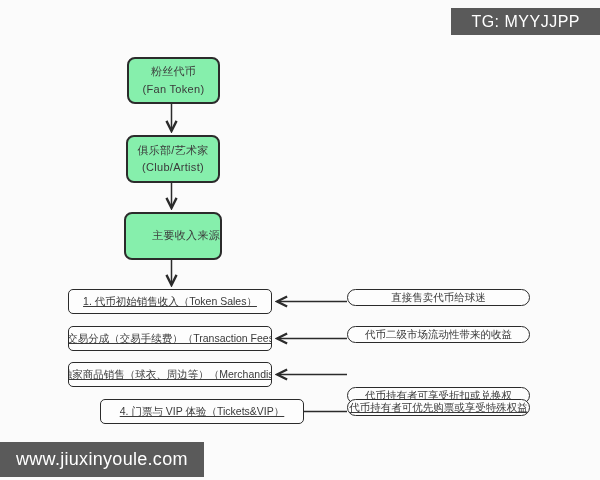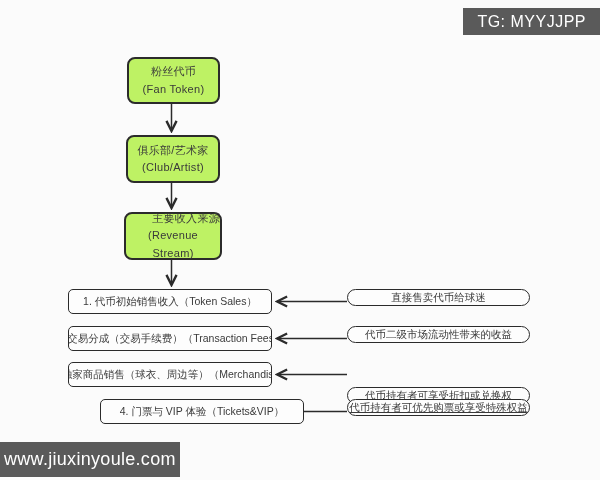--- a/index.html
+++ b/index.html
@@ -15,63 +15,64 @@
     background:var(--bg);
     overflow:hidden;
     font-family:"Liberation Sans","DejaVu Sans",sans-serif;
     color:var(--text);
   }
   .arrows{position:absolute;left:0;top:0;}
   .node{
     position:absolute;
     border:2px solid var(--line);
     border-radius:8px;
-    background:#bef264;
+    background:#86efac;
     display:flex;flex-direction:column;
     align-items:center;justify-content:center;
     text-align:center;
     font-size:11px;line-height:1.55;
     letter-spacing:.3px;
   }
   .rowbox{
     position:absolute;
     left:68px;width:204px;height:25px;
     border:1.6px solid var(--line);
     border-radius:5px;
     background:#fdfdfd;
     display:flex;align-items:center;justify-content:center;
     font-size:10.5px;white-space:nowrap;overflow:hidden;
     box-sizing:border-box;
+    text-decoration:underline;
   }
   .pill{
     position:absolute;
     left:347px;width:183px;height:17px;
     border:1.6px solid var(--line);
     border-radius:13px;
     background:#fdfdfd;
     display:flex;align-items:center;justify-content:center;
     font-size:10.5px;white-space:nowrap;overflow:hidden;
     box-sizing:border-box;
   }
   .badge{
     position:absolute;
     top:8px;right:0;height:27px;
     background:var(--badge);
     color:#fff;
     display:flex;align-items:center;
-    padding:0 14px;
+    padding:0 20px;
     font-size:16px;letter-spacing:.5px;
   }
   .sitebar{
     position:absolute;
     left:0;top:442px;height:35px;
     background:var(--badge);
     color:#fff;
     display:flex;align-items:center;
-    padding:0 4px;
+    padding:0 16px;
     font-size:18px;letter-spacing:.3px;
   }
 </style>
 </head>
 <body>
 
 <div class="canvas">
 
   <svg class="arrows" width="600" height="480" viewBox="0 0 600 480">
     <defs>
@@ -95,21 +96,20 @@
     <span>(Fan Token)</span>
   </div>
 
   <div class="node" style="left:126px;top:135px;width:90px;height:44px;">
     <span>俱乐部/艺术家</span>
     <span>(Club/Artist)</span>
   </div>
 
   <div class="node" style="left:124px;top:212px;width:94px;height:44px;align-items:flex-end;">
     <span>主要收入来源</span>
-    <span>(Revenue Stream)</span>
   </div>
 
   <div class="rowbox" style="top:289px;">
     <span>1. 代币初始销售收入（Token Sales）</span>
   </div>
   <div class="pill" style="top:289px;">
     <span>直接售卖代币给球迷</span>
   </div>
 
   <div class="rowbox" style="top:326px;">

